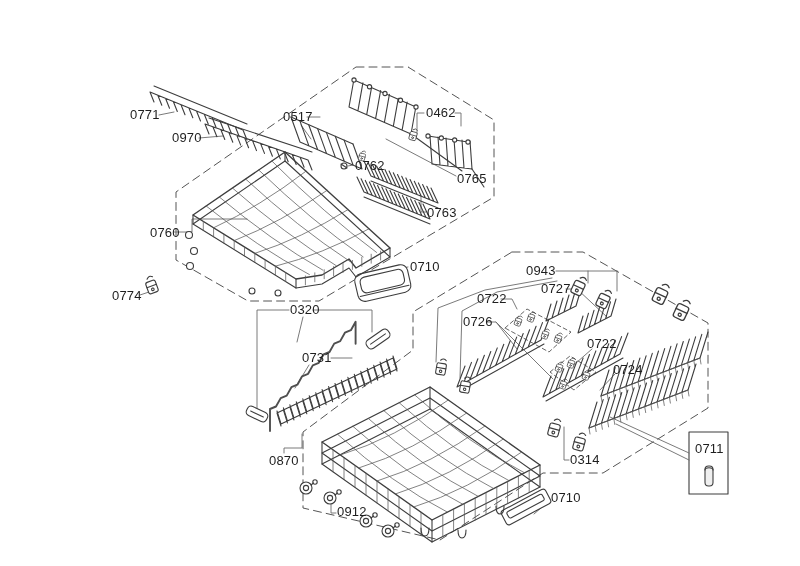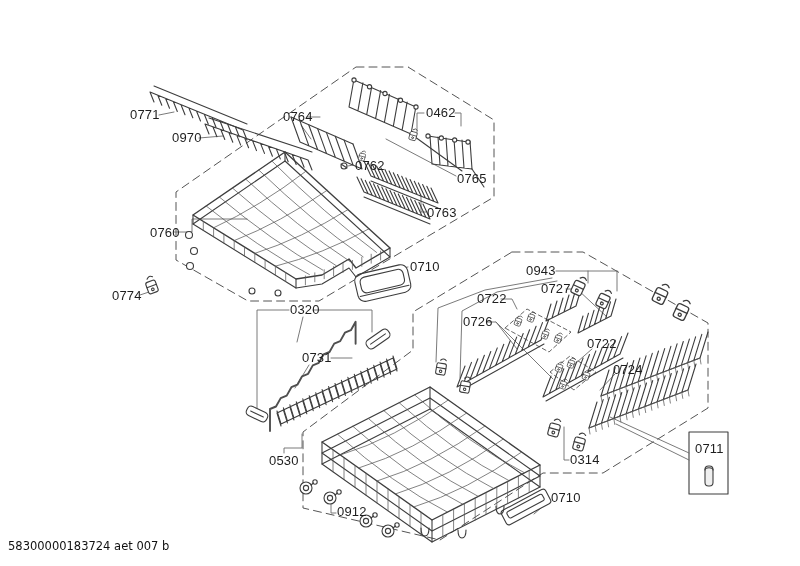--- a/index.html
+++ b/index.html
@@ -284,36 +284,35 @@
         <line x1="371" y1="518" x2="373.5" y2="516" class=""></line>
         <circle cx="388" cy="531" r="6" class="wfill"></circle>
         <circle cx="388" cy="531" r="2.6"></circle>
         <circle cx="397" cy="525" r="2.2" class="wfill"></circle>
         <line x1="393" y1="528" x2="395.5" y2="526" class=""></line>
       </g>
   </svg>
 
   <div class="plabel" style="left:130px;top:108px">0771</div>
   <div class="plabel" style="left:172px;top:131px">0970</div>
-  <div class="plabel" style="left:283px;top:110px">0764</div>
+  <div class="plabel" style="left:283px;top:110px">0517</div>
   <div class="plabel" style="left:426px;top:106px">0462</div>
   <div class="plabel" style="left:355px;top:159px">0762</div>
   <div class="plabel" style="left:457px;top:172px">0765</div>
   <div class="plabel" style="left:427px;top:206px">0763</div>
   <div class="plabel" style="left:150px;top:226px">0760</div>
   <div class="plabel" style="left:112px;top:289px">0774</div>
   <div class="plabel" style="left:410px;top:260px">0710</div>
   <div class="plabel" style="left:290px;top:303px">0320</div>
   <div class="plabel" style="left:302px;top:351px">0731</div>
   <div class="plabel" style="left:526px;top:264px">0943</div>
   <div class="plabel" style="left:541px;top:282px">0727</div>
   <div class="plabel" style="left:477px;top:292px">0722</div>
   <div class="plabel" style="left:463px;top:315px">0726</div>
   <div class="plabel" style="left:587px;top:337px">0722</div>
   <div class="plabel" style="left:613px;top:363px">0724</div>
-  <div class="plabel" style="left:269px;top:454px">0530</div>
+  <div class="plabel" style="left:269px;top:454px">0870</div>
   <div class="plabel" style="left:337px;top:505px">0912</div>
   <div class="plabel" style="left:570px;top:453px">0314</div>
   <div class="plabel" style="left:695px;top:442px">0711</div>
   <div class="plabel" style="left:551px;top:491px">0710</div>
 
-  <div class="footer">58300000183724 aet 007 b</div>
 </div>
 
 </body></html>

